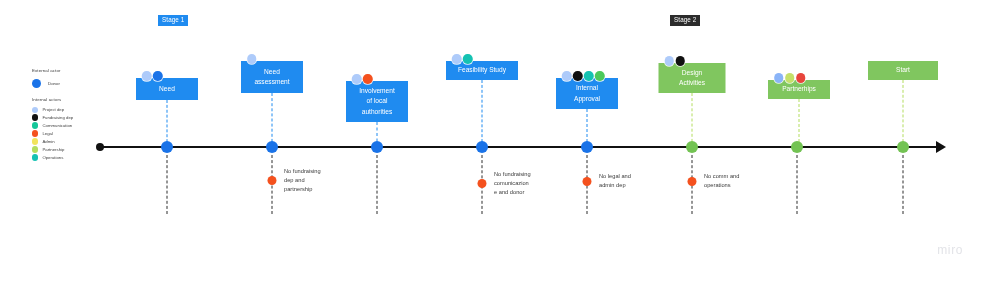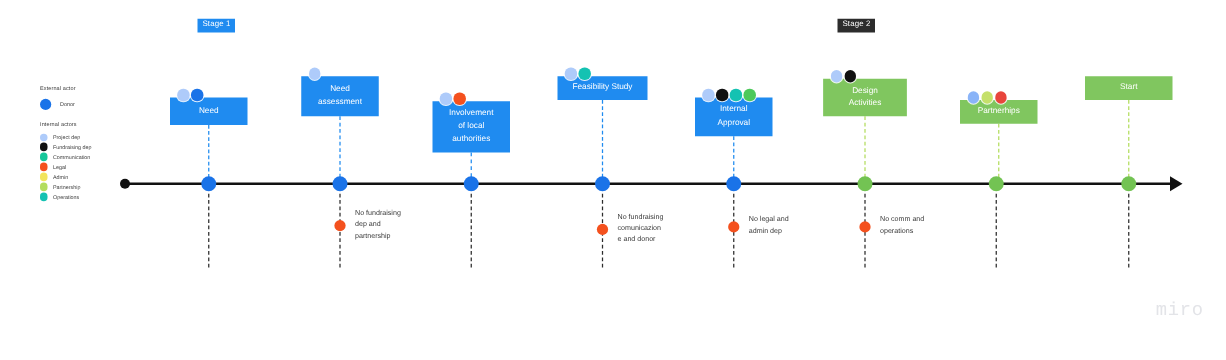--- a/index.html
+++ b/index.html
@@ -96,22 +96,22 @@
     transform: translateX(-50%);
   }
   .annotation .atext {
     font-size: 5.7px; line-height: 1.62; color: #3b3b3b;
     white-space: pre-line; margin-left: -2px;
   }
 
   
   .watermark {
     position: absolute; right: 18px; bottom: 31px;
-    font-size: 15px; color: #e3e4e8; letter-spacing: .6px;
-    font-family: Liberation Mono, monospace;
+    font-size: 12px; color: #e3e4e8; letter-spacing: .6px;
+    font-family: Liberation Sans, sans-serif;
   }
 </style>
 </head>
 <body>
 
 <div id="canvas">
 
   <div class="legend">
     <div class="legend-title">External actor</div>
     <div id="legend-external">

